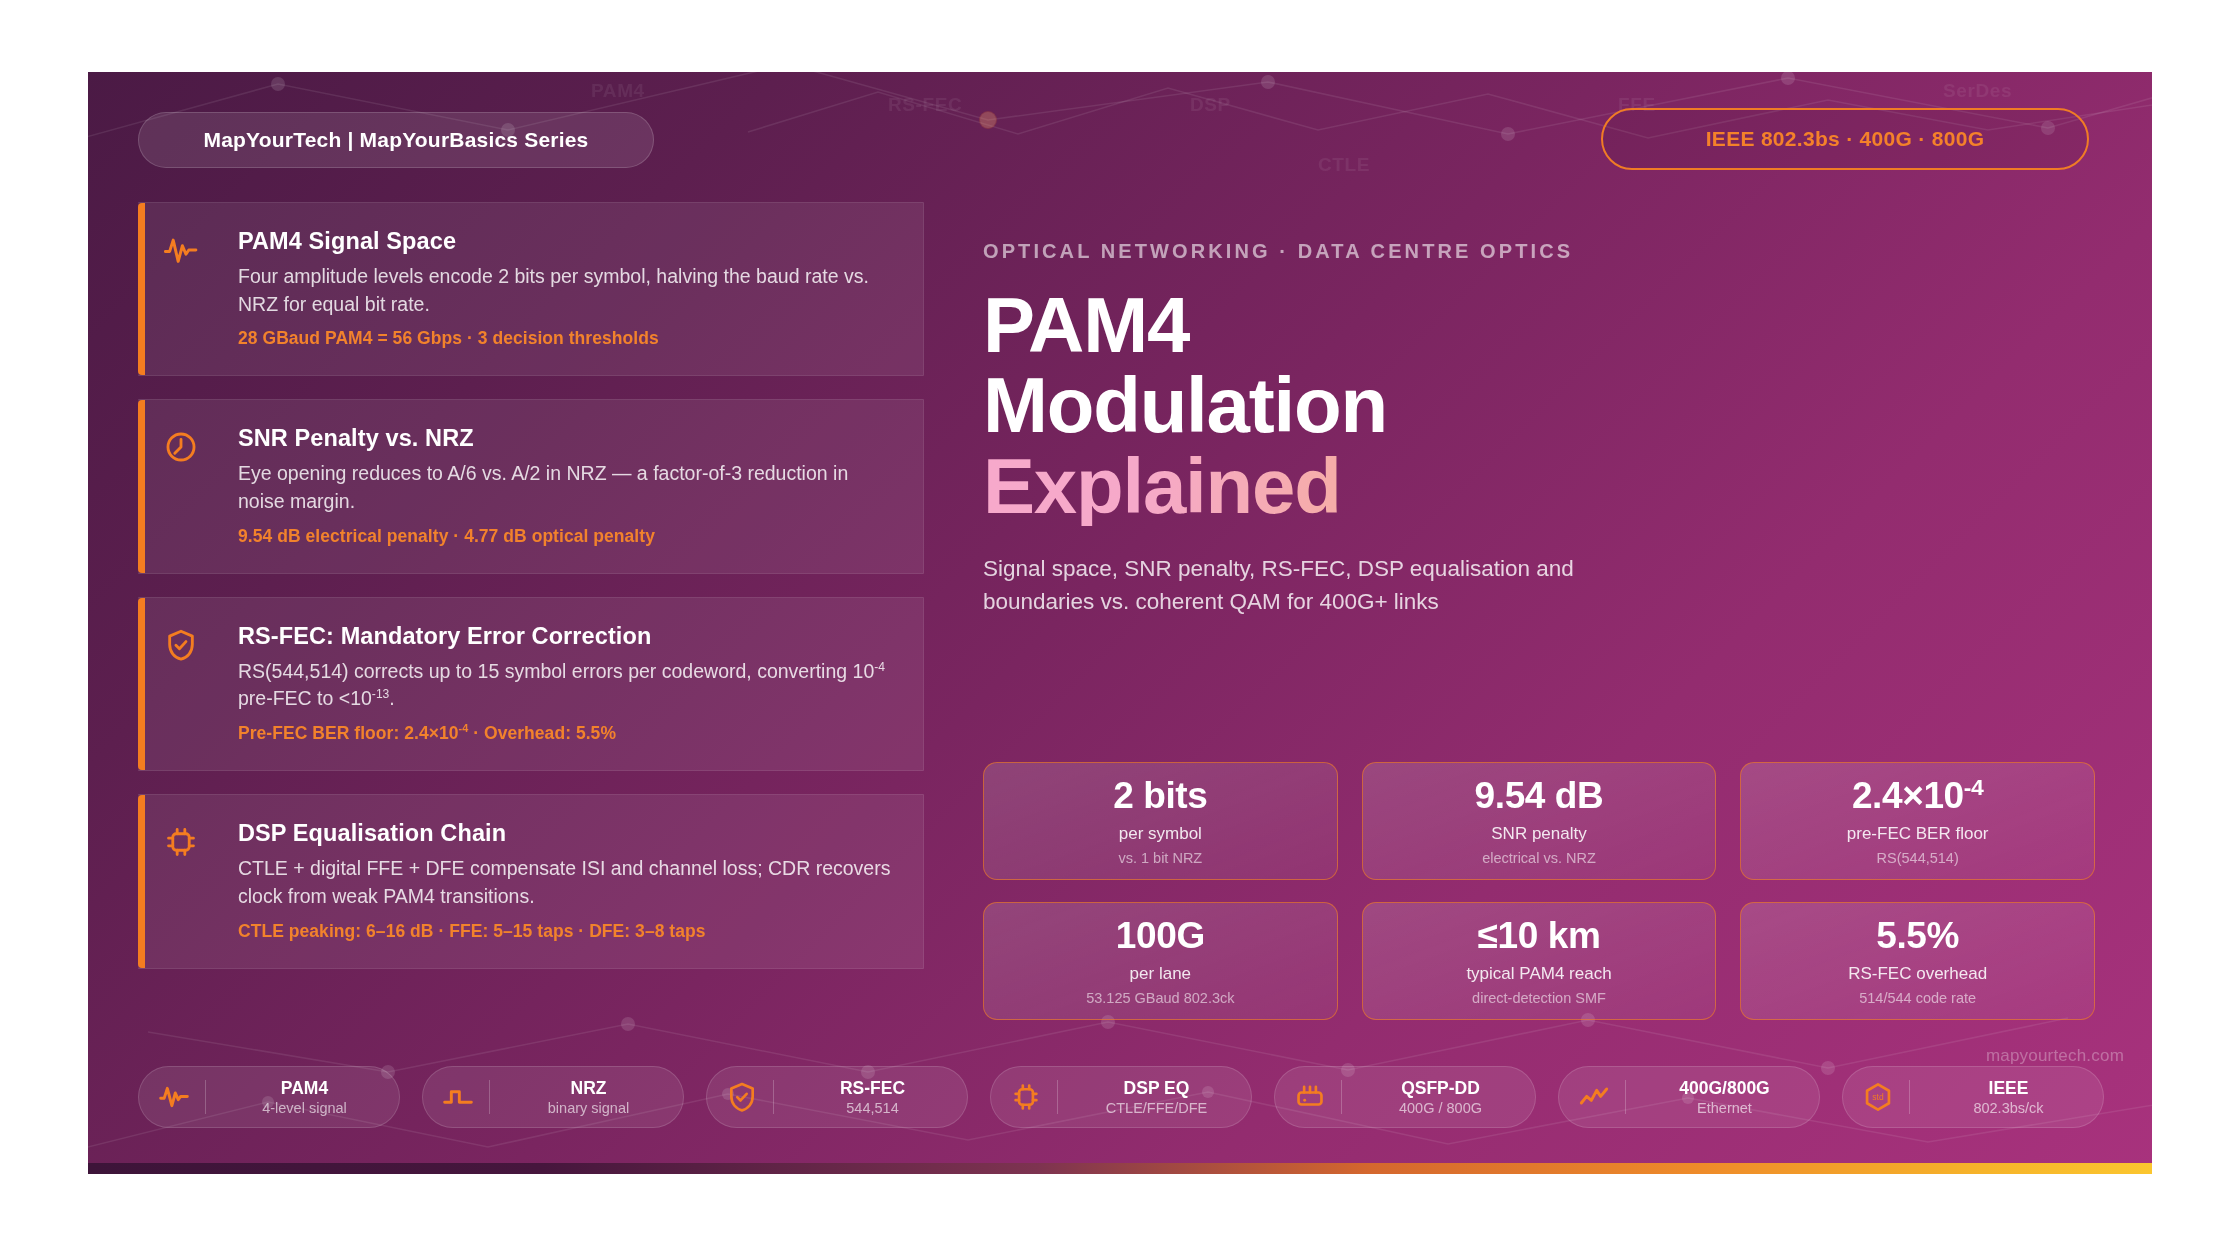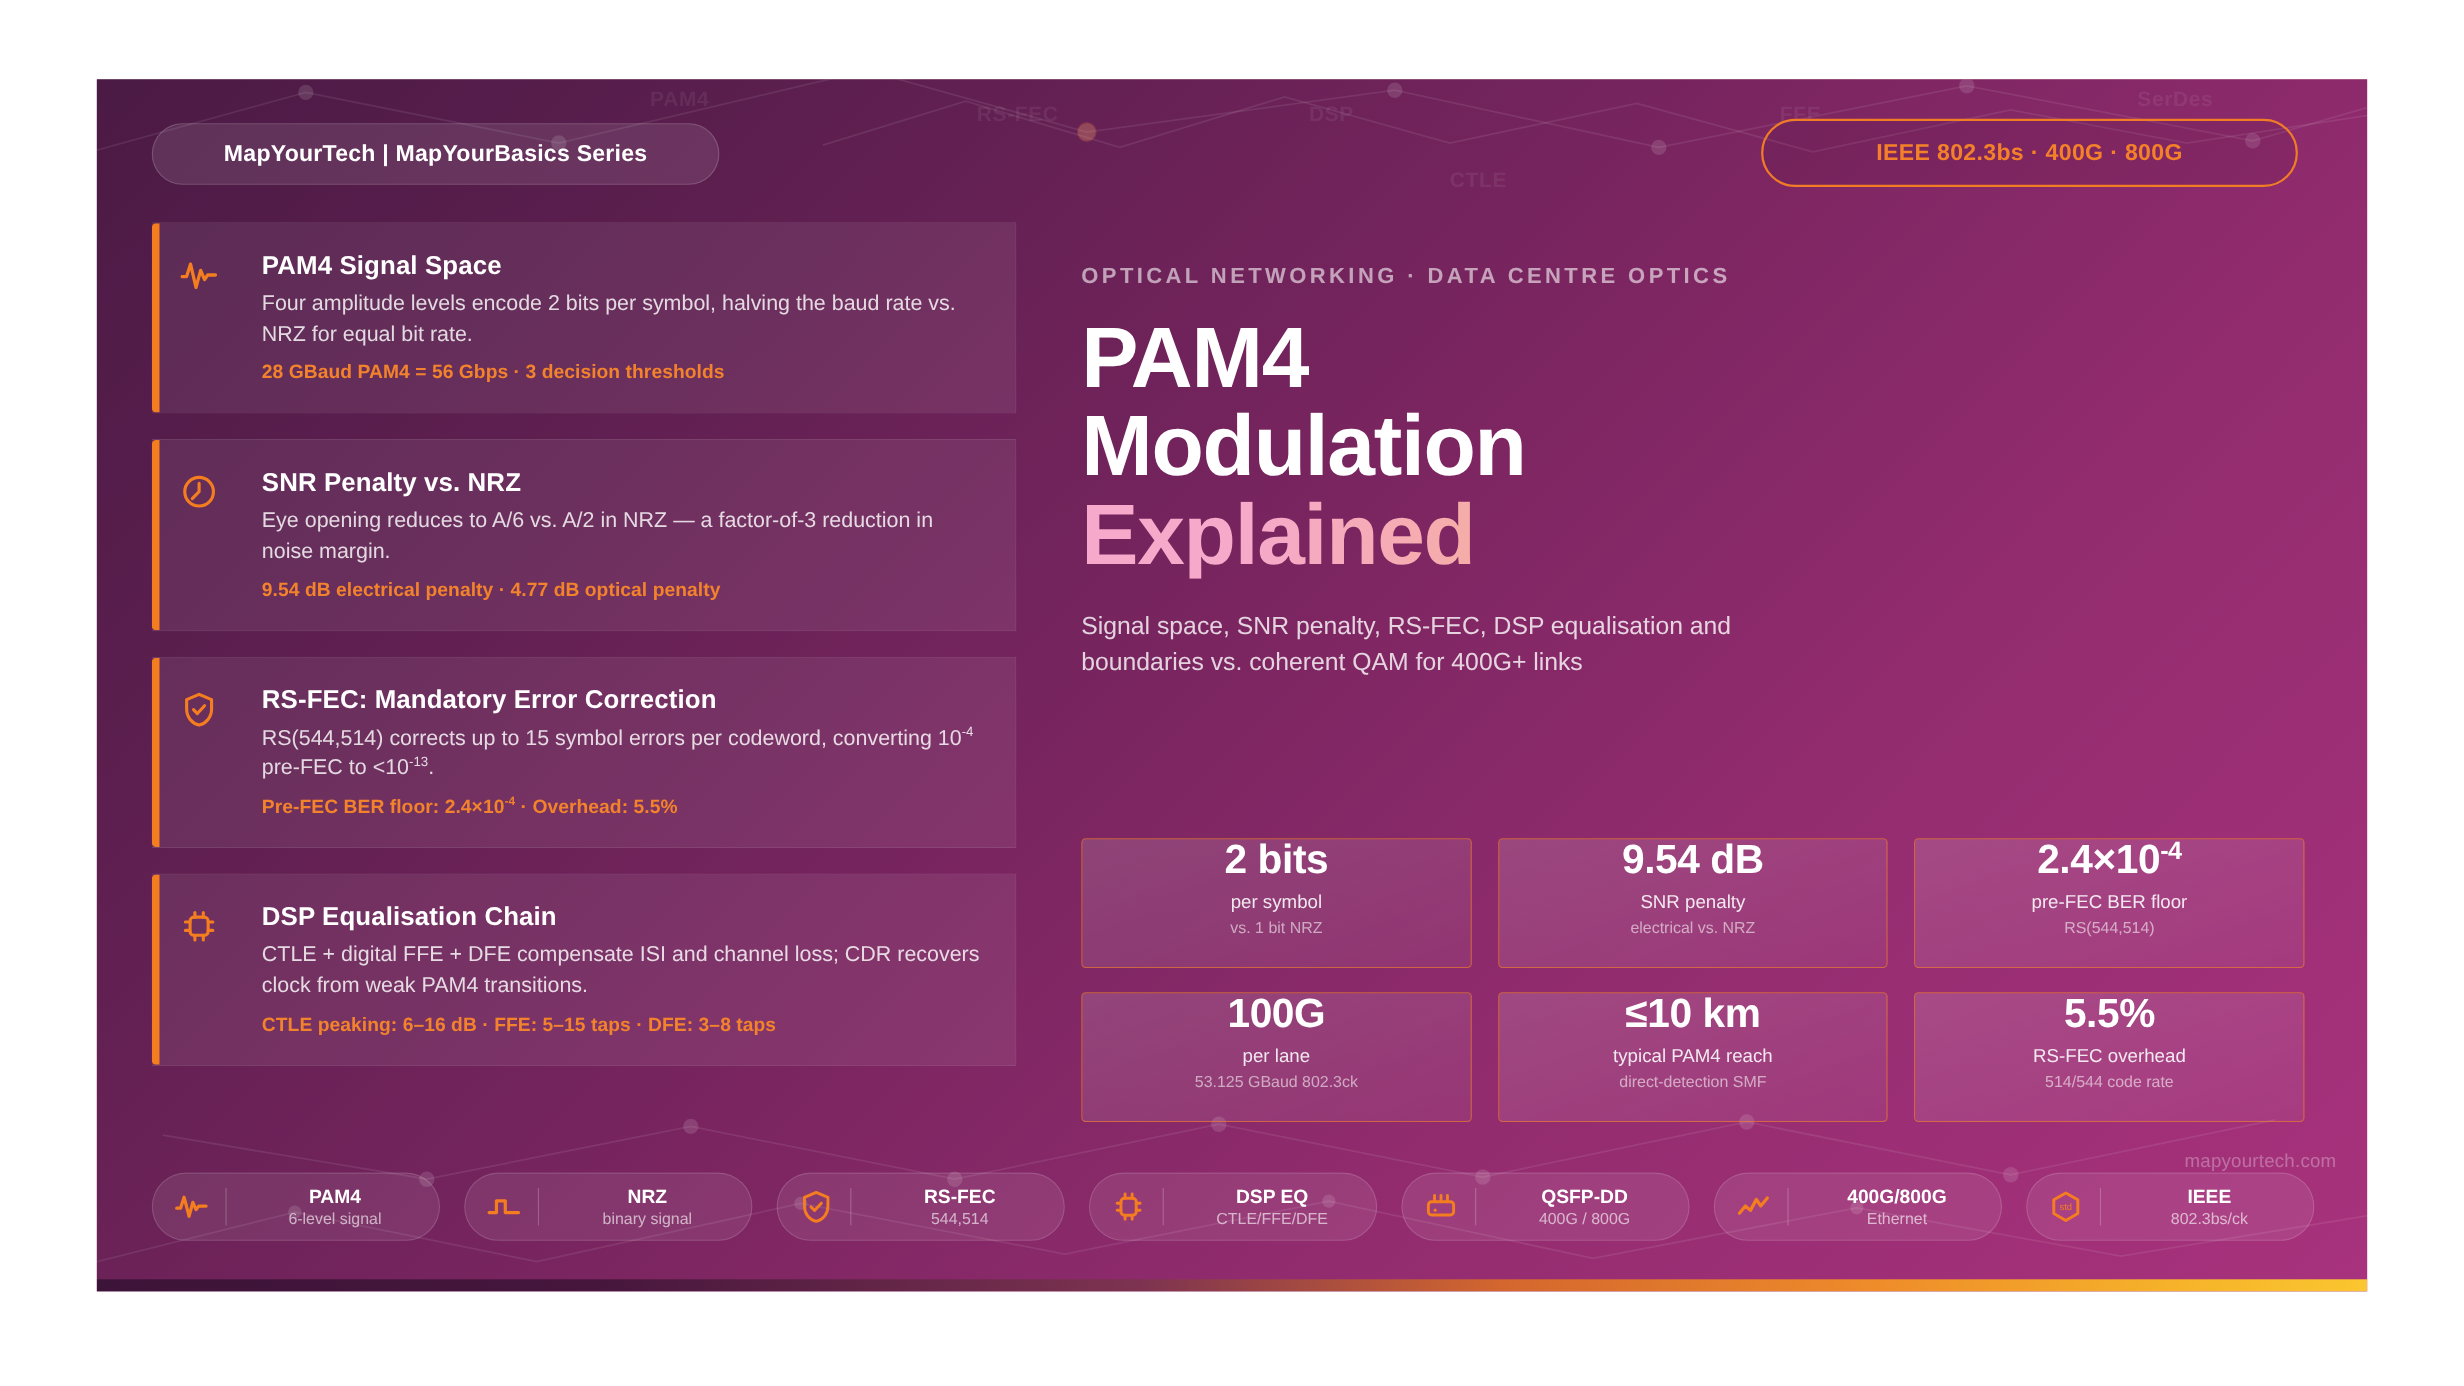--- a/index.html
+++ b/index.html
@@ -116,25 +116,25 @@
   }
 
   
   .stats {
     position: absolute; left: 895px; top: 690px;
     width: 1112px;
     display: grid; grid-template-columns: repeat(3, 1fr);
     gap: 22px 24px;
   }
   .stat {
-    height: 118px; border-radius: 4px;
+    height: 118px; border-radius: 14px;
     border: 1.6px solid rgba(240,125,32,0.62);
     background: linear-gradient(160deg, rgba(255,255,255,0.14), rgba(255,255,255,0.05));
     display: flex; flex-direction: column;
-    align-items: center; 
+    align-items: center; justify-content: center;
   }
   .stat .v {
     color: #ffffff; font-size: 37px; font-weight: 700;
     letter-spacing: -0.4px; line-height: 1;
   }
   .stat .l { color: rgba(255,255,255,0.88); font-size: 17px; margin-top: 10px; }
   .stat .s { color: rgba(255,255,255,0.56); font-size: 14.5px; margin-top: 6px; }
 
   
   .chips {
@@ -310,21 +310,21 @@
 
     <div class="chip">
       <span class="cic">
         <svg viewBox="0 0 24 24" fill="none" stroke="currentColor" stroke-width="2.2" stroke-linecap="round" stroke-linejoin="round">
           <path d="M2 13h2.6L7 5.5l3.4 13L13 9l2.2 5 1.8-2.4H22"></path>
         </svg>
       </span>
       <span class="div"></span>
       <span class="txt">
         <span class="ct">PAM4</span>
-        <span class="cs" style="display:block">6-level signal</span>
+        <span class="cs" style="display:block">4-level signal</span>
       </span>
     </div>
 
     <div class="chip">
       <span class="cic">
         <svg viewBox="0 0 24 24" fill="none" stroke="currentColor" stroke-width="2.2" stroke-linecap="round" stroke-linejoin="round">
           <path d="M2 16h5V8h6v8h9"></path>
         </svg>
       </span>
       <span class="div"></span>

